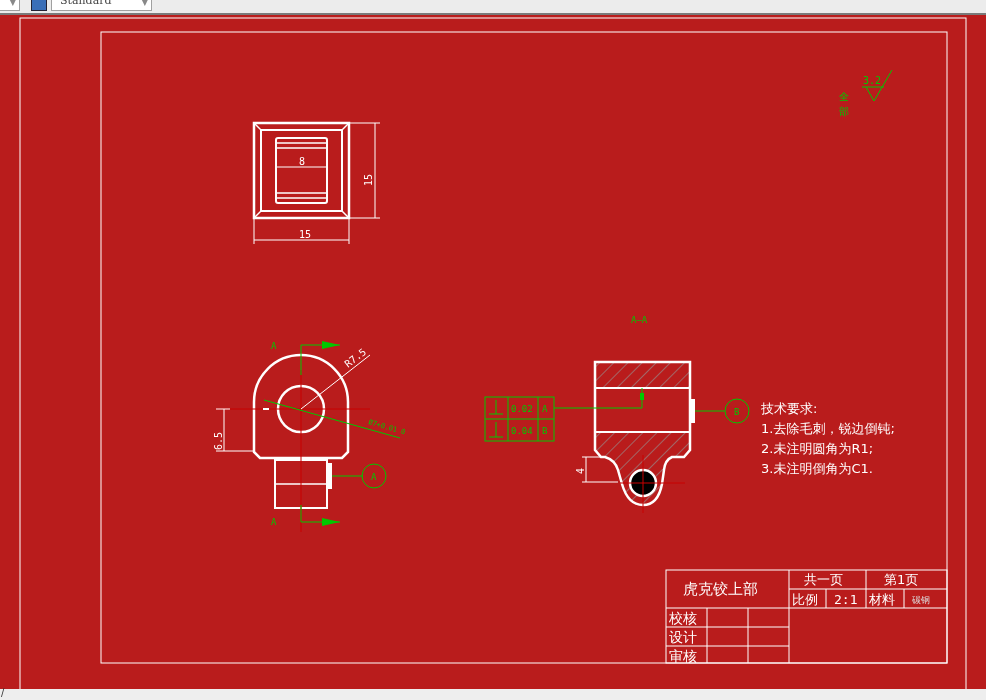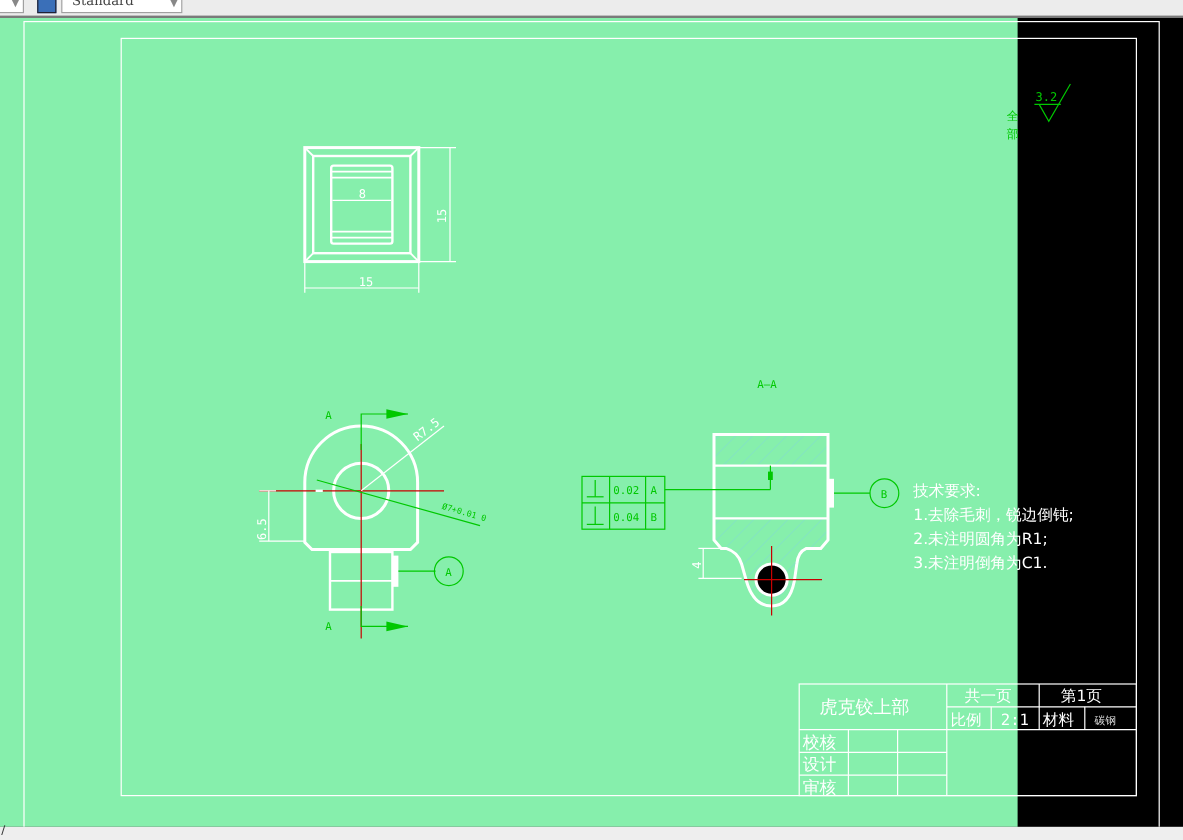--- a/index.html
+++ b/index.html
@@ -4,21 +4,21 @@
 <style>
   html,body{margin:0;padding:0;}
   body{width:986px;height:700px;overflow:hidden;background:#000;position:relative;font-family:"DejaVu Sans",sans-serif;}
   .toolbar{position:absolute;left:0;top:0;width:986px;height:13px;background:#ececec;border-bottom:2px solid #7a7a7a;overflow:hidden;}
   .tb-drop{position:absolute;top:-6px;height:17px;background:#fff;border:1px solid #a0a0a0;box-sizing:border-box;}
   .tb-drop .arrow{position:absolute;right:3px;top:3px;font-size:8px;color:#888;}
   .tb-drop .txt{position:absolute;left:8px;top:0px;font-family:"DejaVu Serif",serif;font-size:11px;color:#444;line-height:12px;}
   .tb-icon{position:absolute;left:31px;top:-4px;width:14px;height:13px;background:#3a6fb8;border:1px solid #223;}
   .statusbar{position:absolute;left:0;top:689px;width:986px;height:11px;background:#eeeeee;}
   .statusbar .glyph{position:absolute;left:1px;top:-2px;font-size:10px;color:#333;}
-  .canvas{position:absolute;left:0;top:15px;width:848px;height:674px;background:#86efac;}
+  .canvas{position:absolute;left:0;top:15px;width:986px;height:674px;background:#b91c1c;}
   svg{position:absolute;left:0;top:0;}
   .cad{font-family:"DejaVu Sans Mono",monospace;}
   .tech{font-family:"DejaVu Sans",sans-serif;}
 </style>
 </head>
 <body>
 
 <div class="toolbar">
   <div class="tb-drop" style="left:-2px;width:22px;">
       <span class="arrow">▼</span>

